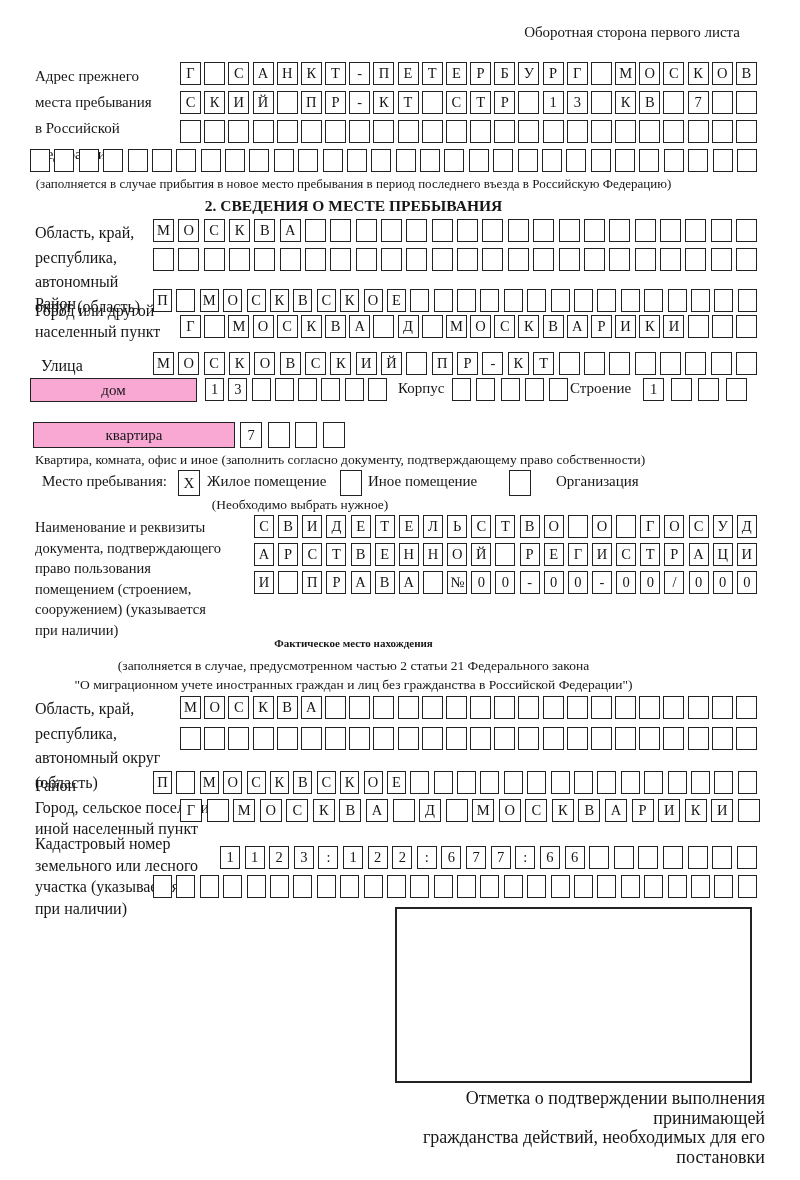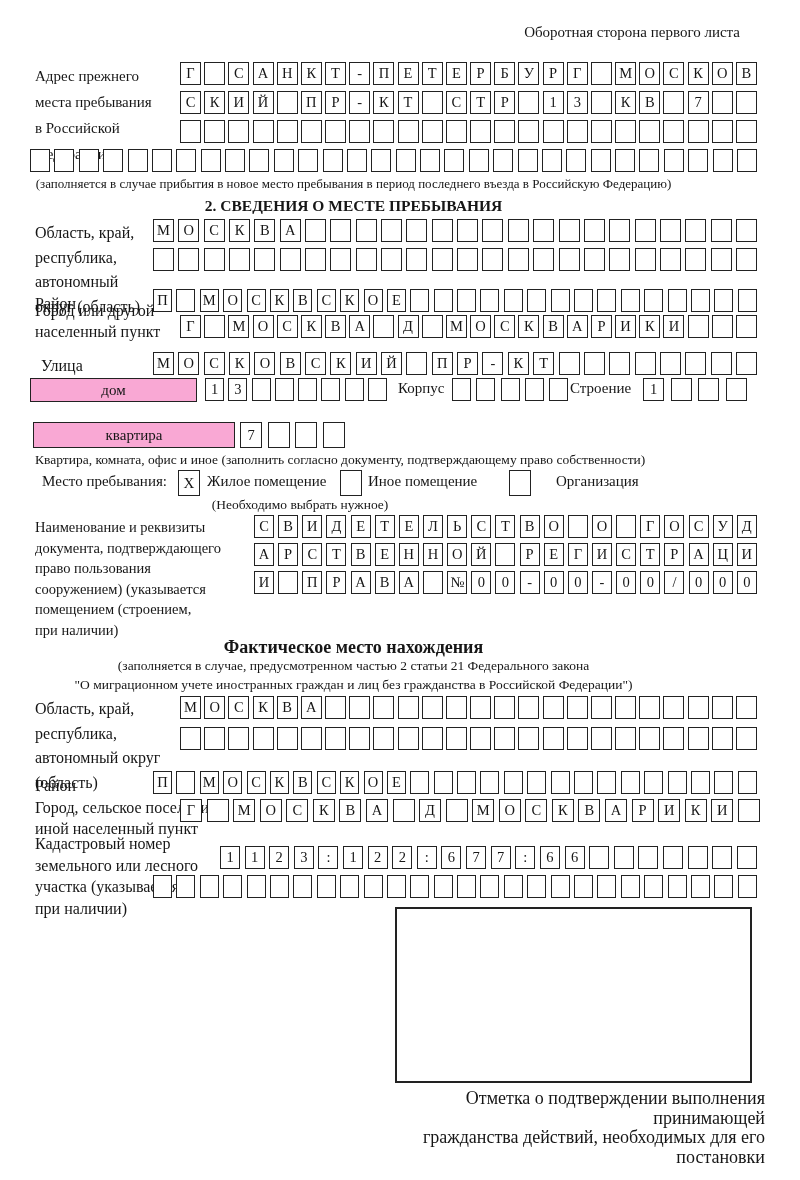--- a/index.html
+++ b/index.html
@@ -338,22 +338,22 @@
   <div class="checkbox" style="left:340px;top:470px;"></div>
   <div class="opt" style="left:368px;top:473px;">Иное помещение</div>
   <div class="checkbox" style="left:509px;top:470px;"></div>
   <div class="opt" style="left:556px;top:473px;">Организация</div>
   <div class="note" style="left:150px;top:497px;width:300px;text-align:center;font-size:13.5px;">(Необходимо выбрать нужное)</div>
 
   <div class="label" style="left:35px;top:517px;font-size:14.5px;line-height:20.6px;">
       <div>Наименование и реквизиты</div>
       <div>документа, подтверждающего</div>
       <div>право пользования</div>
+      <div>помещением (строением,</div>
       <div>сооружением) (указывается</div>
-      <div>помещением (строением,</div>
       <div>при наличии)</div>
     </div>
   <div class="boxrow" style="left:254px;top:515px;width:503px;">
       <span class="cell">С</span>
       <span class="cell">В</span>
       <span class="cell">И</span>
       <span class="cell">Д</span>
       <span class="cell">Е</span>
       <span class="cell">Т</span>
       <span class="cell">Е</span>
@@ -412,21 +412,21 @@
       <span class="cell">0</span>
       <span class="cell">-</span>
       <span class="cell">0</span>
       <span class="cell">0</span>
       <span class="cell">/</span>
       <span class="cell">0</span>
       <span class="cell">0</span>
       <span class="cell">0</span>
     </div>
 
-  <div class="title center" style="top:637px;font-size:18px;">Фактическое место нахождения</div>
+  <div class="title center" style="top:637px;font-size:11px;">Фактическое место нахождения</div>
   <div class="note center" style="top:657px;font-size:13.5px;line-height:18.5px;">
       <div>(заполняется в случае, предусмотренном частью 2 статьи 21 Федерального закона</div>
       <div>"О миграционном учете иностранных граждан и лиц без гражданства в Российской Федерации")</div>
     </div>
 
   <div class="label" style="left:35px;top:697px;line-height:24.5px;">
       <div>Область, край,</div>
       <div>республика,</div>
       <div>автономный округ</div>
       <div>(область)</div>

